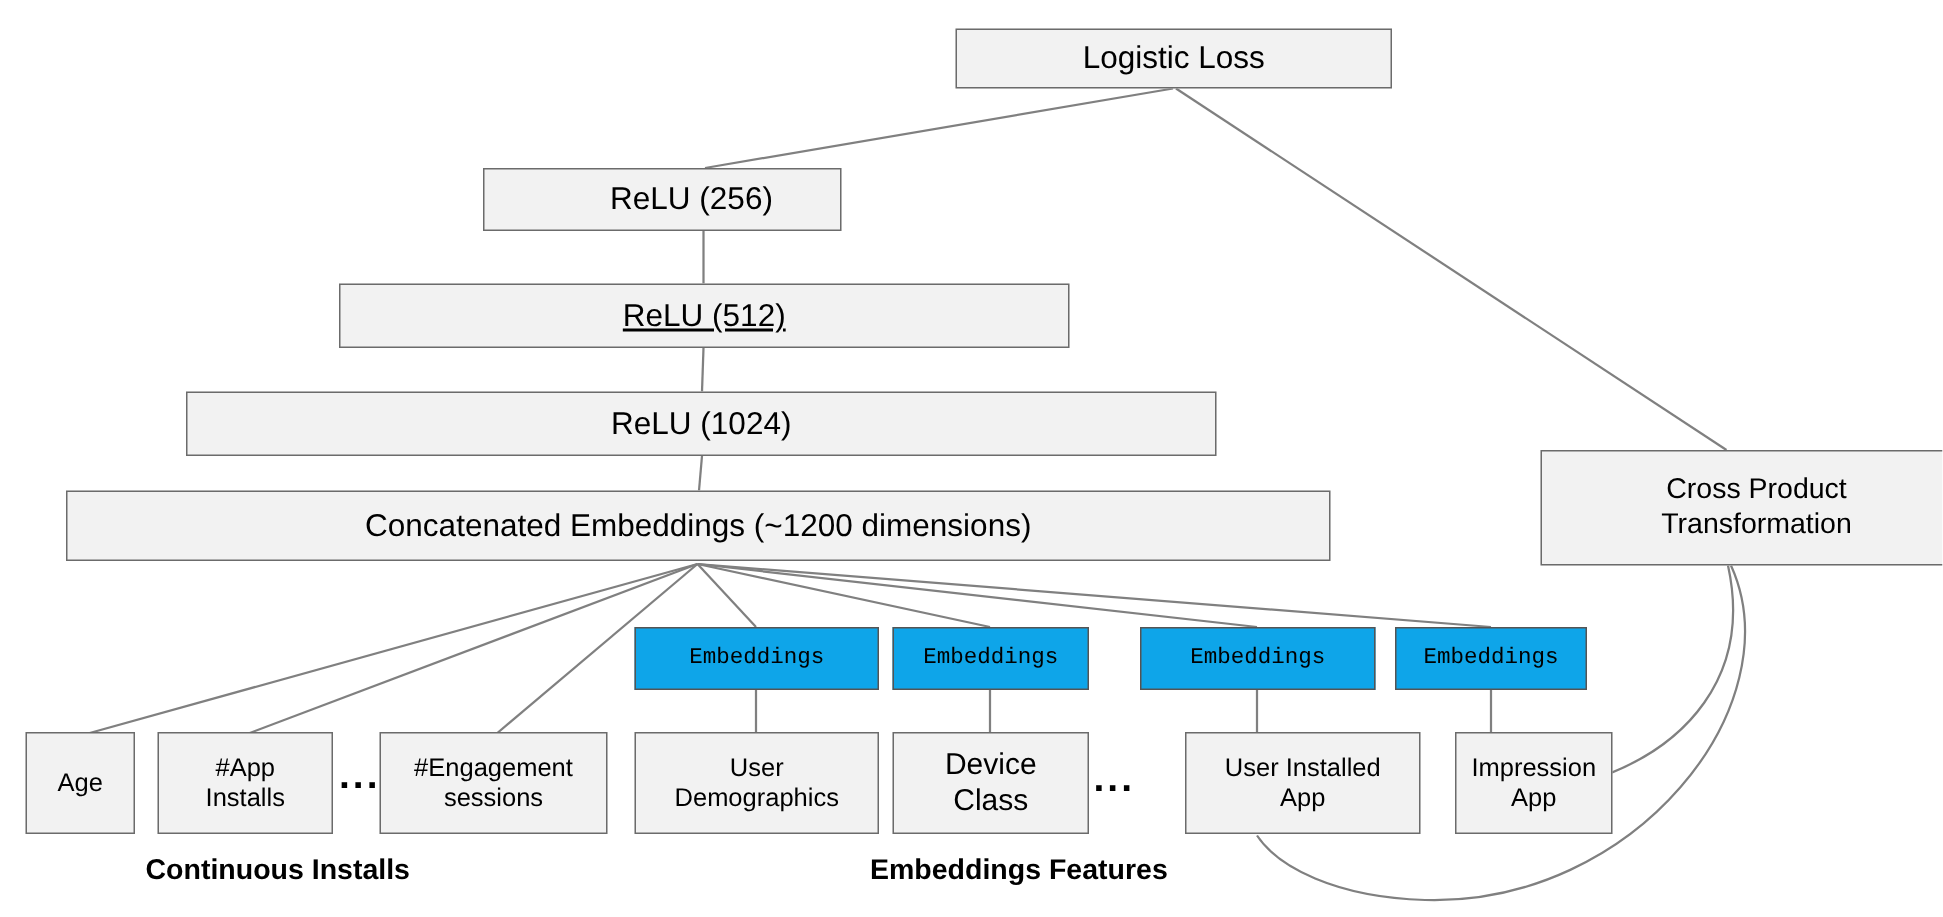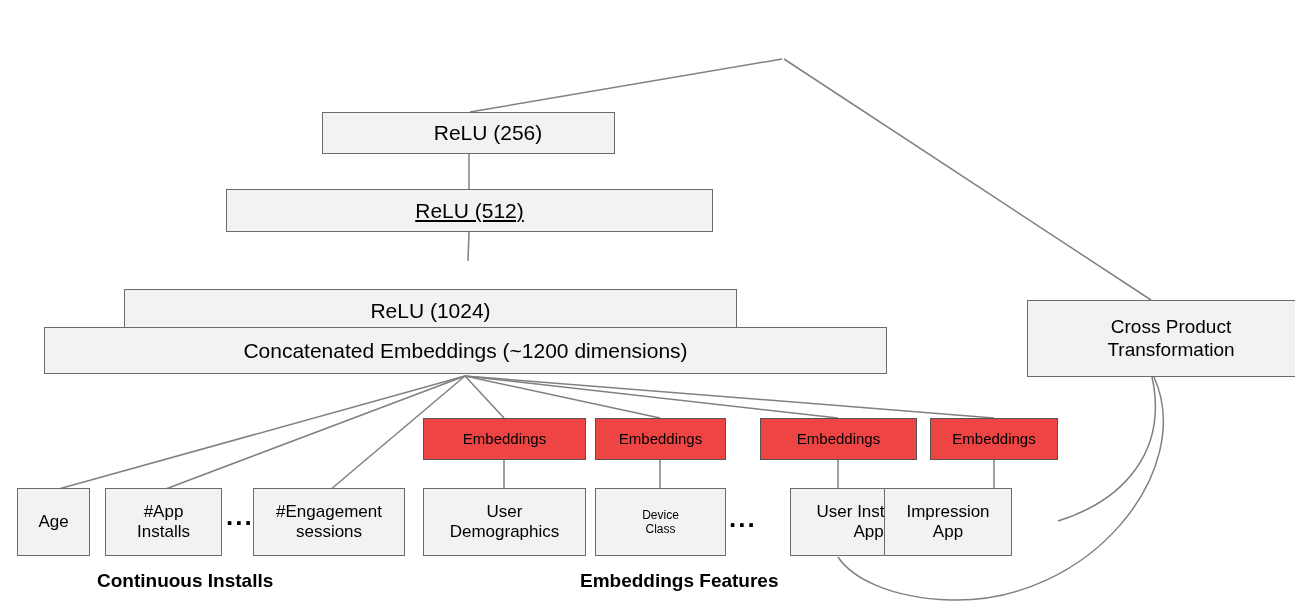--- a/index.html
+++ b/index.html
@@ -34,42 +34,43 @@
     text-align: center;
     line-height: 1.2;
     color: #000000;
     white-space: pre-line;
   }
   .node.light {
     background: #f2f2f2;
     border: 1.4px solid #6b6b6b;
   }
   .node.dark {
-    background: #ef4444;
+    background: #0ea5e9;
     border: 1.6px solid #545454;
+    font-family: Liberation Mono, monospace;
   }
   .n-loss     { left: 637px; top: 19px;  width: 291px; height: 40px; font-size: 21px; }
-  .n-relu256  { left: 322px; top: 112px; width: 293px; height: 42px; font-size: 21px; padding-left: 39px; }
+  .n-relu256  { left: 322px; top: 112px; width: 239px; height: 42px; font-size: 21px; padding-left: 39px; }
   .n-relu512  { left: 226px; top: 189px; width: 487px; height: 43px; font-size: 21px; text-decoration: underline; }
-  .n-relu1024 { left: 124px; top: 261px; width: 613px; height: 43px; font-size: 21px; margin-top: 28px; }
+  .n-relu1024 { left: 124px; top: 261px; width: 687px; height: 43px; font-size: 21px; }
   .n-concat   { left: 44px;  top: 327px; width: 843px; height: 47px; font-size: 21px; }
   .n-cross    { left: 1027px; top: 300px; width: 288px; height: 77px; font-size: 19px; }
 
   .n-emb1 { left: 423px; top: 418px; width: 163px; height: 42px; font-size: 15px; }
   .n-emb2 { left: 595px; top: 418px; width: 131px; height: 42px; font-size: 15px; }
   .n-emb3 { left: 760px; top: 418px; width: 157px; height: 42px; font-size: 15px; }
   .n-emb4 { left: 930px; top: 418px; width: 128px; height: 42px; font-size: 15px; }
 
   .n-age    { left: 17px;  top: 488px; width: 73px;  height: 68px; font-size: 17px; }
   .n-apps   { left: 105px; top: 488px; width: 117px; height: 68px; font-size: 17px; }
   .n-eng    { left: 253px; top: 488px; width: 152px; height: 68px; font-size: 17px; }
   .n-demo   { left: 423px; top: 488px; width: 163px; height: 68px; font-size: 17px; }
-  .n-device { left: 595px; top: 488px; width: 131px; height: 68px; font-size: 12px; }
+  .n-device { left: 595px; top: 488px; width: 131px; height: 68px; font-size: 20px; }
   .n-inst   { left: 760px; top: 488px; width: 157px; height: 68px; font-size: 17px; margin-left: 30px; }
-  .n-impr   { left: 884px; top: 488px; width: 128px; height: 68px; font-size: 17px; text-align: center; }
+  .n-impr   { left: 970px; top: 488px; width: 105px; height: 68px; font-size: 17px; text-align: center; }
 
   .ellipsis {
     position: absolute;
     font-size: 26px;
     font-weight: bold;
     letter-spacing: 2px;
     color: #000000;
     line-height: 1;
   }
   .e1 { left: 226px; top: 503px; }
@@ -114,20 +115,21 @@
       <path d="M 504 460 L 504 488"></path>
       <path d="M 660 460 L 660 488"></path>
       <path d="M 838 460 L 838 488"></path>
       <path d="M 994 460 L 994 488"></path>
 
       <path d="M 1152 377 C 1168 450 1125 500 1058 521"></path>
       <path d="M 1154 377 C 1196 470 1090 604 950 600 C 890 598 852 578 838 557"></path>
     </g>
   </svg>
 
+  <div class="node light n-loss">Logistic Loss</div>
   <div class="node light n-relu256">ReLU (256)</div>
   <div class="node light n-relu512">ReLU (512)</div>
   <div class="node light n-relu1024">ReLU (1024)</div>
   <div class="node light n-concat">Concatenated Embeddings (~1200 dimensions)</div>
   <div class="node light n-cross">Cross Product
 Transformation</div>
 
   <div class="node dark n-emb1">Embeddings</div>
   <div class="node dark n-emb2">Embeddings</div>
   <div class="node dark n-emb3">Embeddings</div>

